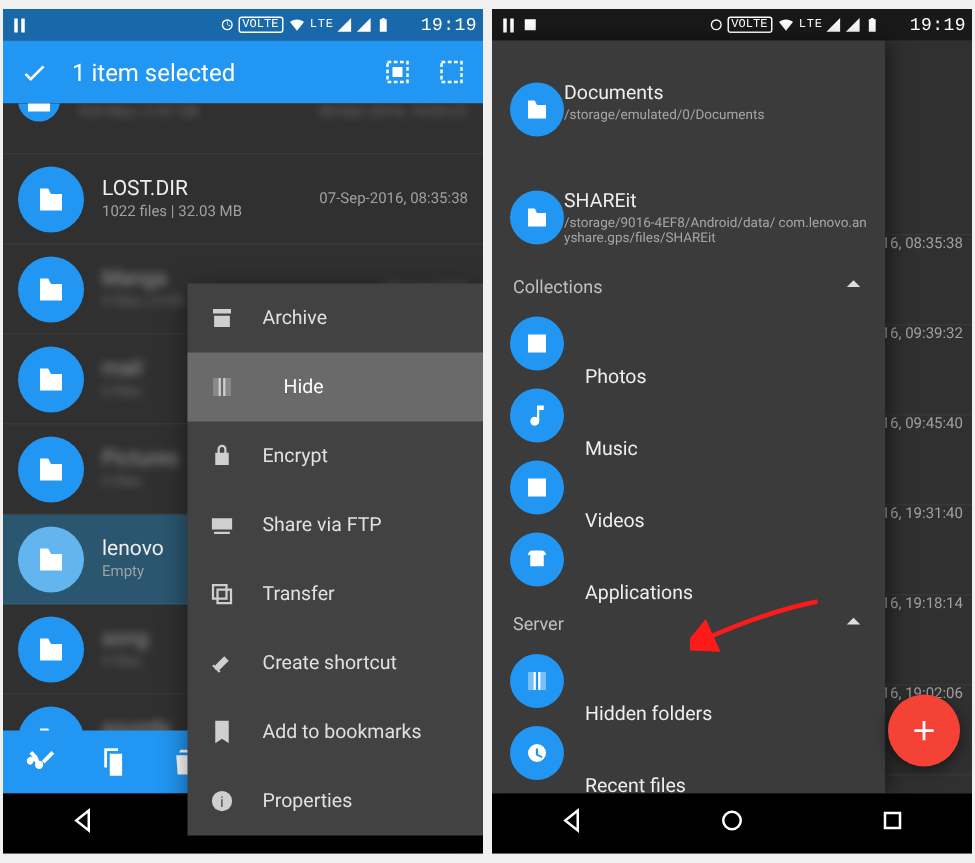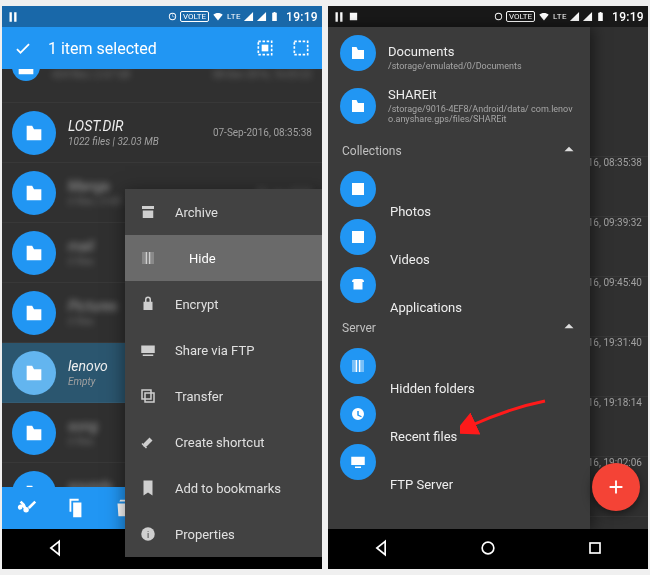--- a/index.html
+++ b/index.html
@@ -32,22 +32,22 @@
     background: #1968a9;
     display: flex;
     align-items: center;
     padding: 0 4px;
     font-size: 11px;
     color: #fff;
   }
   .phone2 .status-bar { background: #191919; }
   .status-left { display: flex; align-items: center; gap: 2px; }
   .status-right { margin-left: auto; display: flex; align-items: center; gap: 2px; }
-  .status-right span, .status-left span { display:inline-flex; align-items:center;}
-  .clock { font-size: 12px; font-weight: 500; letter-spacing: .3px; margin-left:4px;}
+  .status-right span, .status-left span { display:inline-flex; align-items:center;font-family:Liberation Mono, monospace;}
+  .clock { font-size: 12px; font-weight: 500; letter-spacing: .3px; margin-left:17px;}
   .sicon { width:14px; height:14px; fill:#fff; }
   .sicon-sm { width:11px; height:11px; fill:#fff; }
   .volte { font-size:8px; border:1px solid #fff; border-radius:2px; padding:0 2px; line-height:9px;}
   .lte { font-size:8px; letter-spacing:.5px;}
 
   
   .sel-header {
     height: 42px;
     background: #2196f3;
     display: flex;
@@ -75,21 +75,21 @@
     position:relative;
   }
   .file-item.selected { background: #2b566f; }
   .file-icon {
     width:44px; height:44px; border-radius:50%;
     background:#2196f3; display:flex; align-items:center; justify-content:center;
     flex-shrink:0;
   }
   .file-item.selected .file-icon { background:#63b5ef; }
   .file-icon svg { width:22px; height:22px; fill:#fff; }
-  .file-text { margin-left:12px; display:flex; flex-direction:column; gap:2px;font-style:italic; }
+  .file-text { margin-left:12px; display:flex; flex-direction:column; gap:2px; }
   .file-name { font-size:14px; color:#eee; }
   .file-meta { font-size:10px; color:#a0a0a0; }
   .file-date { margin-left:auto; font-size:10px; color:#a0a0a0; }
   .blurred .file-name, .blurred .file-meta, .blurred .file-date { filter: blur(3px); opacity:.55; }
   .top-cut { height:34px; }
   
   .action-bar {
     position:absolute; left:0; right:0; bottom:40px;
     height:42px; background:#2196f3;
     display:flex; align-items:center; gap:26px;
@@ -126,22 +126,22 @@
   .drawer {
     position:absolute;
     top:21px; left:0;
     width:262px;
     bottom:40px;
     background:#3b3b3b;
     box-shadow: 3px 0 14px rgba(0,0,0,.5);
     overflow:hidden;
   }
   .loc-item {
-    display:flex; align-items:flex-end;
-    padding: 8px 12px; gap:12px;
+    display:flex; align-items:flex-start;
+    padding: 8px 12px; margin-top:20px;
   }
   .loc-icon {
     width:36px; height:36px; border-radius:50%;
     background:#2196f3; display:flex; align-items:center; justify-content:center;
     flex-shrink:0;
   }
   .loc-icon svg { width:18px; height:18px; fill:#fff;}
   .loc-text { display:flex; flex-direction:column; gap:2px; min-width:0;}
   .loc-name { font-size:13px; color:#eee; }
   .loc-path { font-size:9px; color:#a6a6a6; white-space:normal; word-break:break-all;}
@@ -545,20 +545,28 @@
         <div class="loc-icon">
             <svg viewBox="0 0 24 24">
               <path d="M4 4h16v16H4zm2 12l3-4 2 2 3-5 4 7z"></path>
             </svg>
           </div>
         <span class="loc-name">Photos</span>
       </div>
       <div class="cat-item">
         <div class="loc-icon">
             <svg viewBox="0 0 24 24">
+              <path d="M12 3v10.6A4 4 0 1014 17V7h4V3z"></path>
+            </svg>
+          </div>
+        <span class="loc-name">Music</span>
+      </div>
+      <div class="cat-item">
+        <div class="loc-icon">
+            <svg viewBox="0 0 24 24">
               <path d="M4 4h16v16H4zm3 3h2v2H7zm8 0h2v2h-2zM7 15h2v2H7zm8 0h2v2h-2zM10 9l5 3-5 3z"></path>
             </svg>
           </div>
         <span class="loc-name">Videos</span>
       </div>
       <div class="cat-item">
         <div class="loc-icon">
             <svg viewBox="0 0 24 24">
               <path d="M6 8h12v10H6zm1-4l2 3m8-3l-2 3M8 4h8a4 4 0 014 4H4a4 4 0 014-4z"></path>
             </svg>

